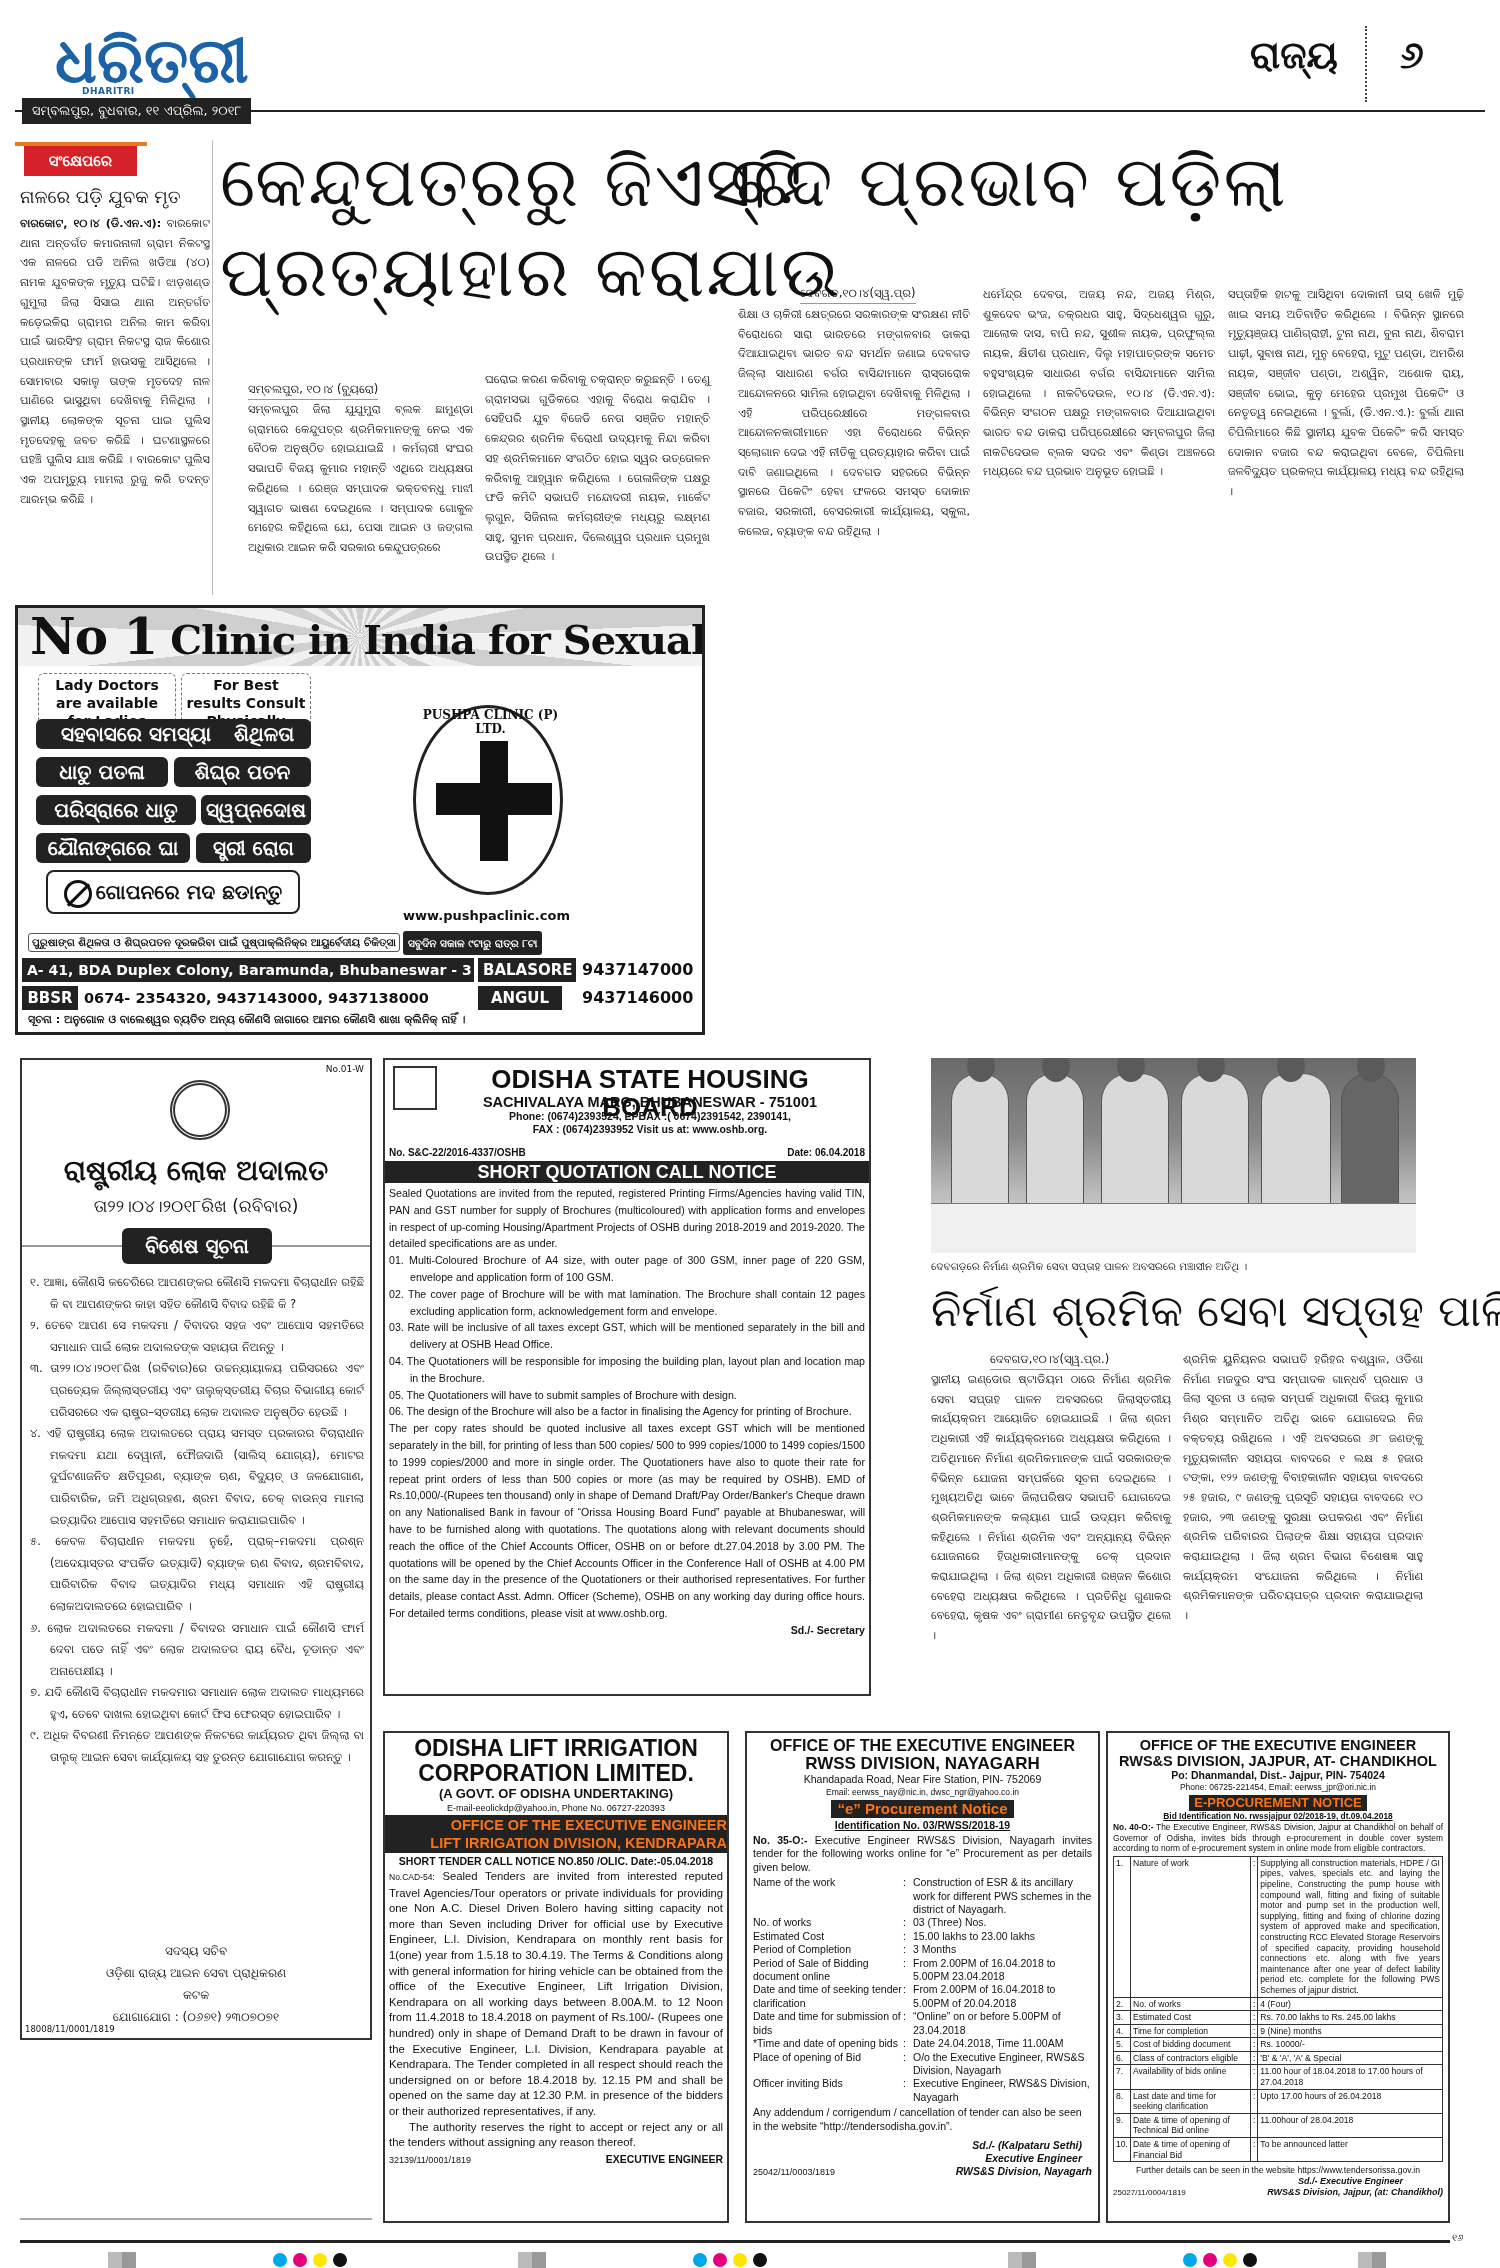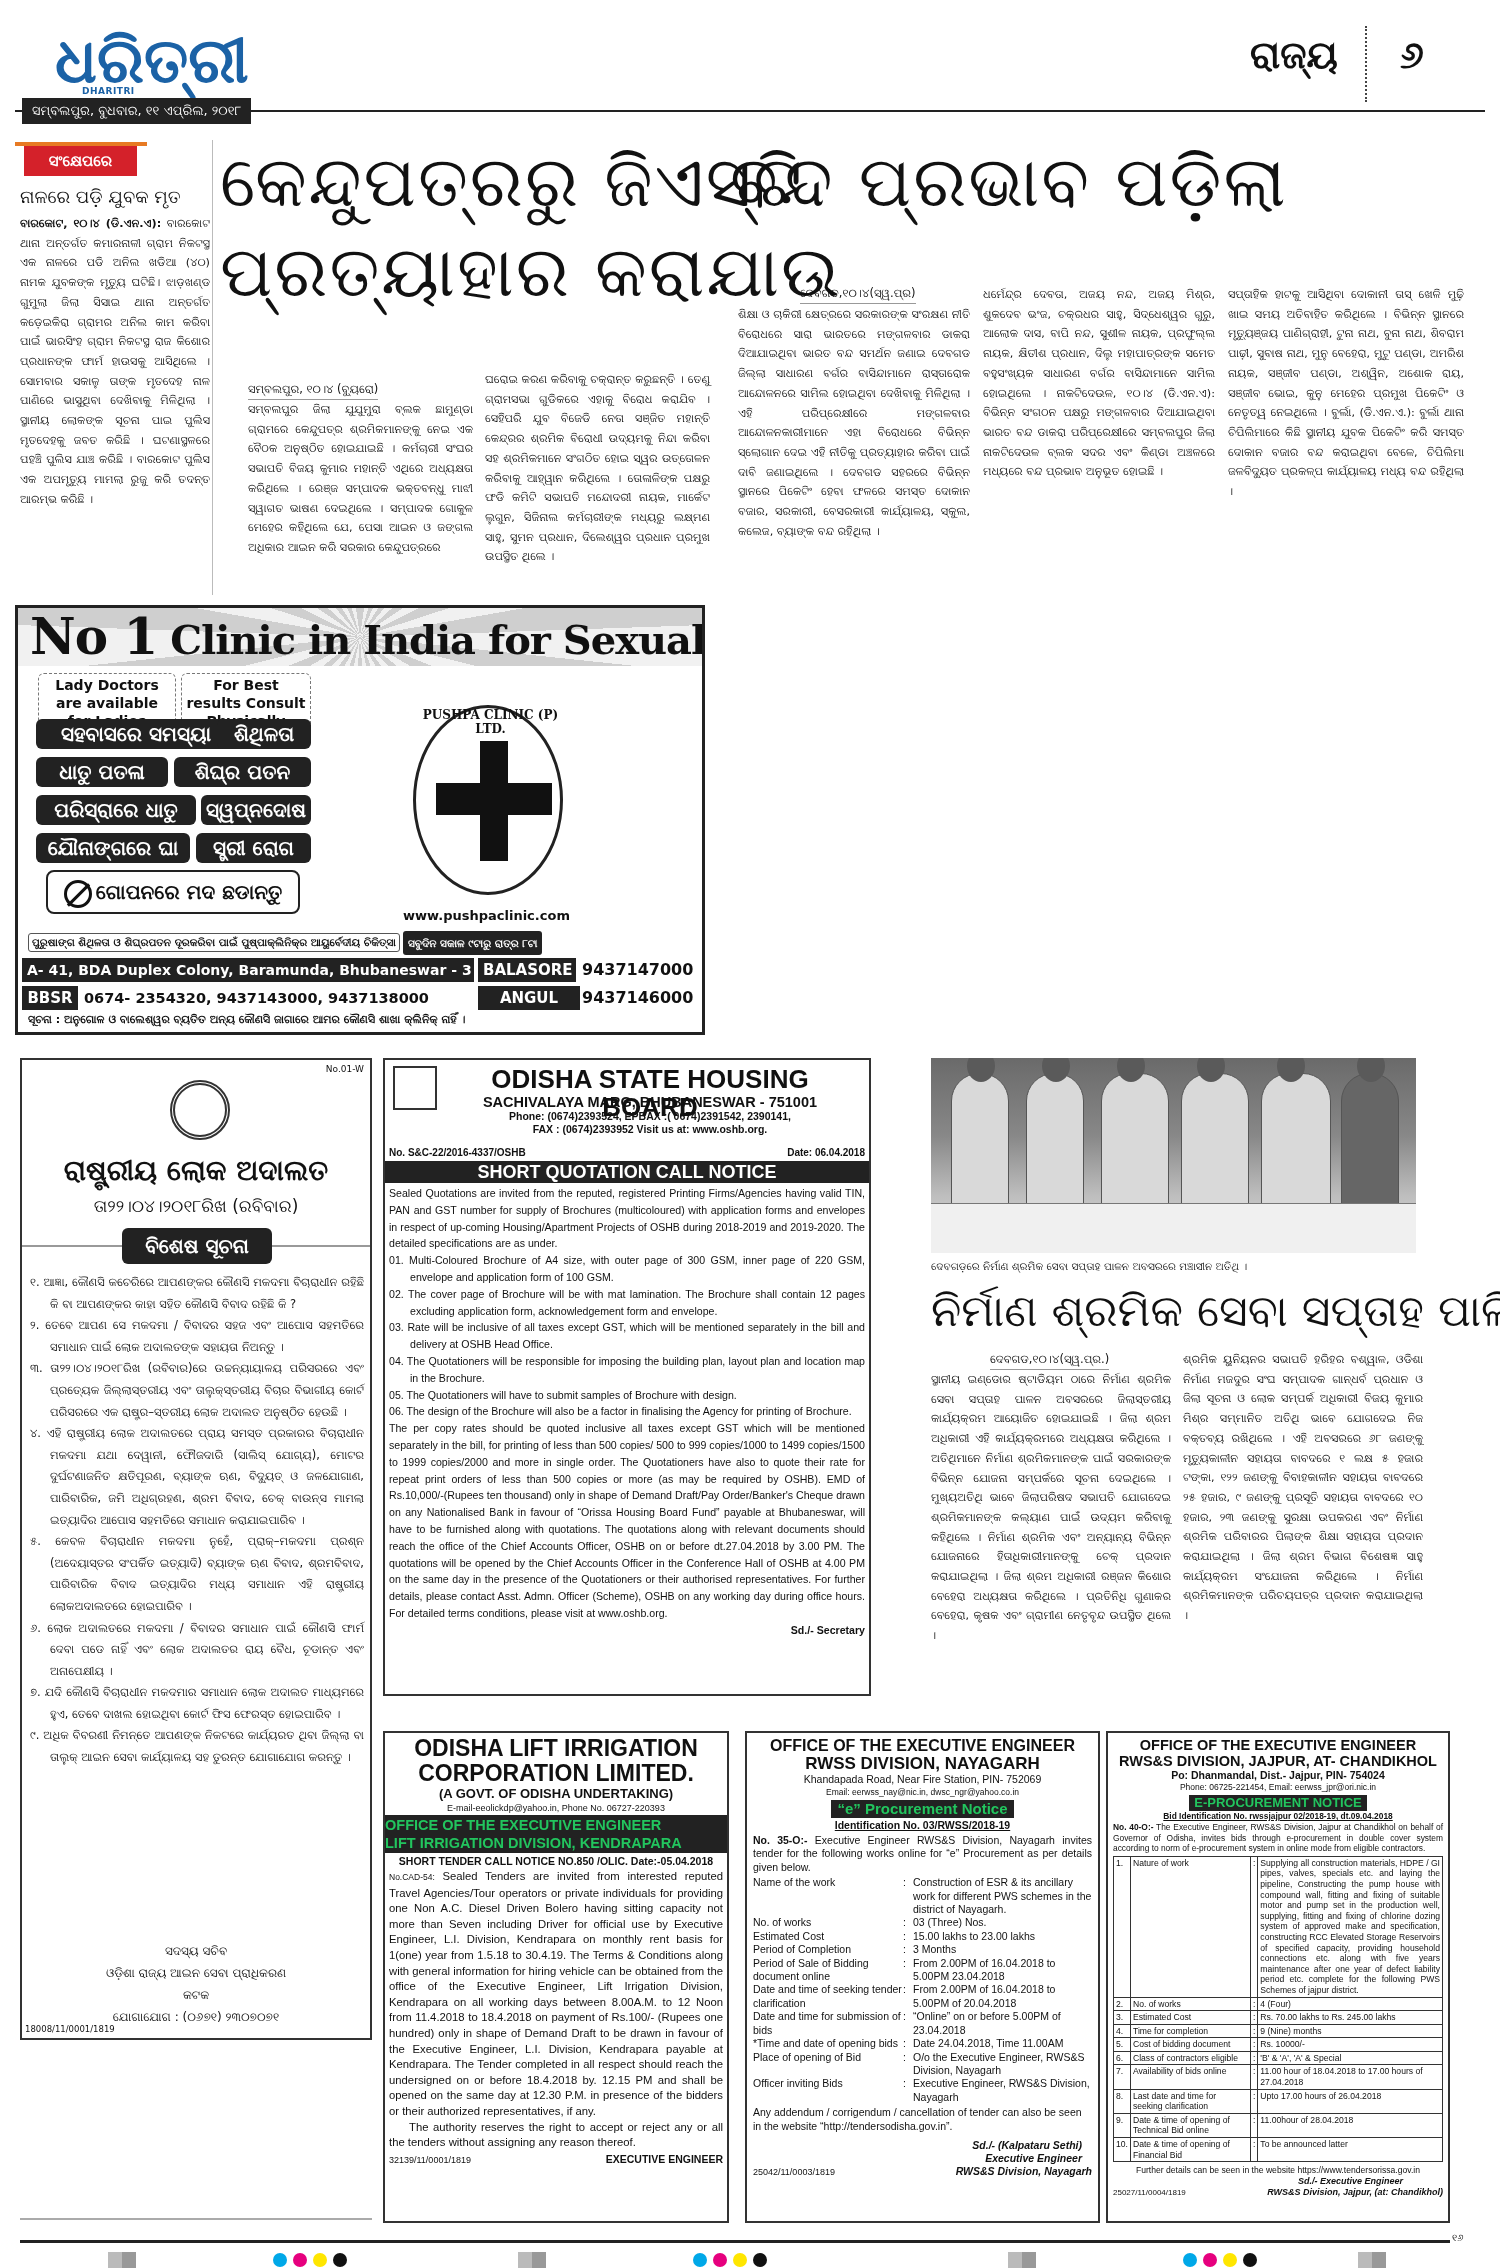--- a/index.html
+++ b/index.html
@@ -65,21 +65,21 @@
 .photo{left:931px;top:1058px;width:485px;height:195px;background:linear-gradient(180deg,#6a6a6a 0,#888 40%,#bdbdbd 70%,#e4e4e4 100%);overflow:hidden}
 .person{position:absolute;bottom:40px;width:58px;height:140px;border-radius:28px 28px 6px 6px;background:#d9d9d9;border:1px solid #555}
 .person .head{position:absolute;left:15px;top:-24px;width:28px;height:32px;border-radius:50%;background:#5a5a5a}
 .table-cloth{position:absolute;left:0;bottom:0;width:100%;height:50px;background:#f0f0f0;border-top:1px solid #777}
 .photo-cap{left:931px;top:1260px;font-size:10.5px}
 .story2-head{left:931px;top:1283px;font-size:44px;line-height:56px;white-space:nowrap}
 
 .ad-box{border:2px solid #333;font-family:Liberation Sans, sans-serif}
 .ad-lift{left:383px;top:1731px;width:346px;height:492px}
 .cent{text-align:center}
-.blackband{background:#222;color:#22c55e;text-align:left;font-weight:bold}
+.blackband{background:#222;color:#f97316;text-align:right;font-weight:bold}
 .adref{font-size:9px}
 
 .ad-naya{left:745px;top:1731px;width:355px;height:492px;padding:4px 6px}
 .kv{display:flex;font-size:10.5px;line-height:13.4px}
 .kv .k{width:150px;flex-shrink:0}
 .kv .c{width:10px;flex-shrink:0}
 
 .ad-jaj{left:1106px;top:1731px;width:344px;height:492px;padding:4px 5px}
 .jtable{width:100%;border-collapse:collapse;font-size:8.6px;line-height:10.6px}
 .jtable td{border:1px solid #333;padding:1px 2px;vertical-align:top}
@@ -139,21 +139,21 @@
   <div class="cross-v"></div>
   <div class="cross-h"></div>
   <div class="clinic-web">www.pushpaclinic.com</div>
   <div class="infoline" style="left:10px;top:325px;width:372px;border:1px solid #555;border-radius:3px;padding:2px 3px;font-size:10.5px;overflow:hidden">ପୁରୁଷାଙ୍ଗ ଶିଥିଳତା ଓ ଶିଘ୍ରପତନ ଦୂରକରିବା ପାଇଁ ପୁଷ୍ପାକ୍ଲିନିକ୍‌ର ଆୟୁର୍ବେଦୀୟ ଚିକିତ୍ସା ଅତୁଳନୀୟ</div>
   <div class="darkcell" style="left:385px;top:323px;font-size:10.5px;border-radius:3px">ସବୁଦିନ ସକାଳ ୯ଟାରୁ ରାତ୍ର ୮ଟା</div>
   <div class="darkcell" style="left:4px;top:350px;width:452px;font-size:14px">A- 41, BDA Duplex Colony, Baramunda, Bhubaneswar - 3</div>
   <div class="darkcell" style="left:460px;top:350px;width:98px;text-align:center">BALASORE</div>
   <div class="lightcell" style="left:564px;top:350px">9437147000</div>
   <div class="darkcell" style="left:4px;top:378px;width:56px;text-align:center">BBSR</div>
   <div class="lightcell" style="left:66px;top:378px;font-size:14.5px">0674- 2354320,  9437143000,  9437138000</div>
-  <div class="darkcell" style="left:460px;top:378px;width:102px;text-align:center">ANGUL</div>
+  <div class="darkcell" style="left:460px;top:378px;width:84px;text-align:center">ANGUL</div>
   <div class="lightcell" style="left:564px;top:378px">9437146000</div>
   <div class="infoline" style="left:10px;top:405px;font-size:11px">ସୂଚନା : ଅନୁଗୋଳ ଓ ବାଲେଶ୍ୱର ବ୍ୟତିତ ଅନ୍ୟ କୌଣସି ଜାଗାରେ ଆମର କୌଣସି ଶାଖା କ୍ଲିନିକ୍ ନାହିଁ ।</div>
 </div>
 
 <div class="abs ad-lok">
   <div class="lok-no">No.01-W</div>
   <div class="lok-emblem"></div>
   <div class="lok-title">ରାଷ୍ଟ୍ରୀୟ ଲୋକ ଅଦାଲତ</div>
   <div class="lok-date">ତା୨୨।୦୪।୨୦୧୮ରିଖ (ରବିବାର)</div>
   <div class="lok-rule"></div>

